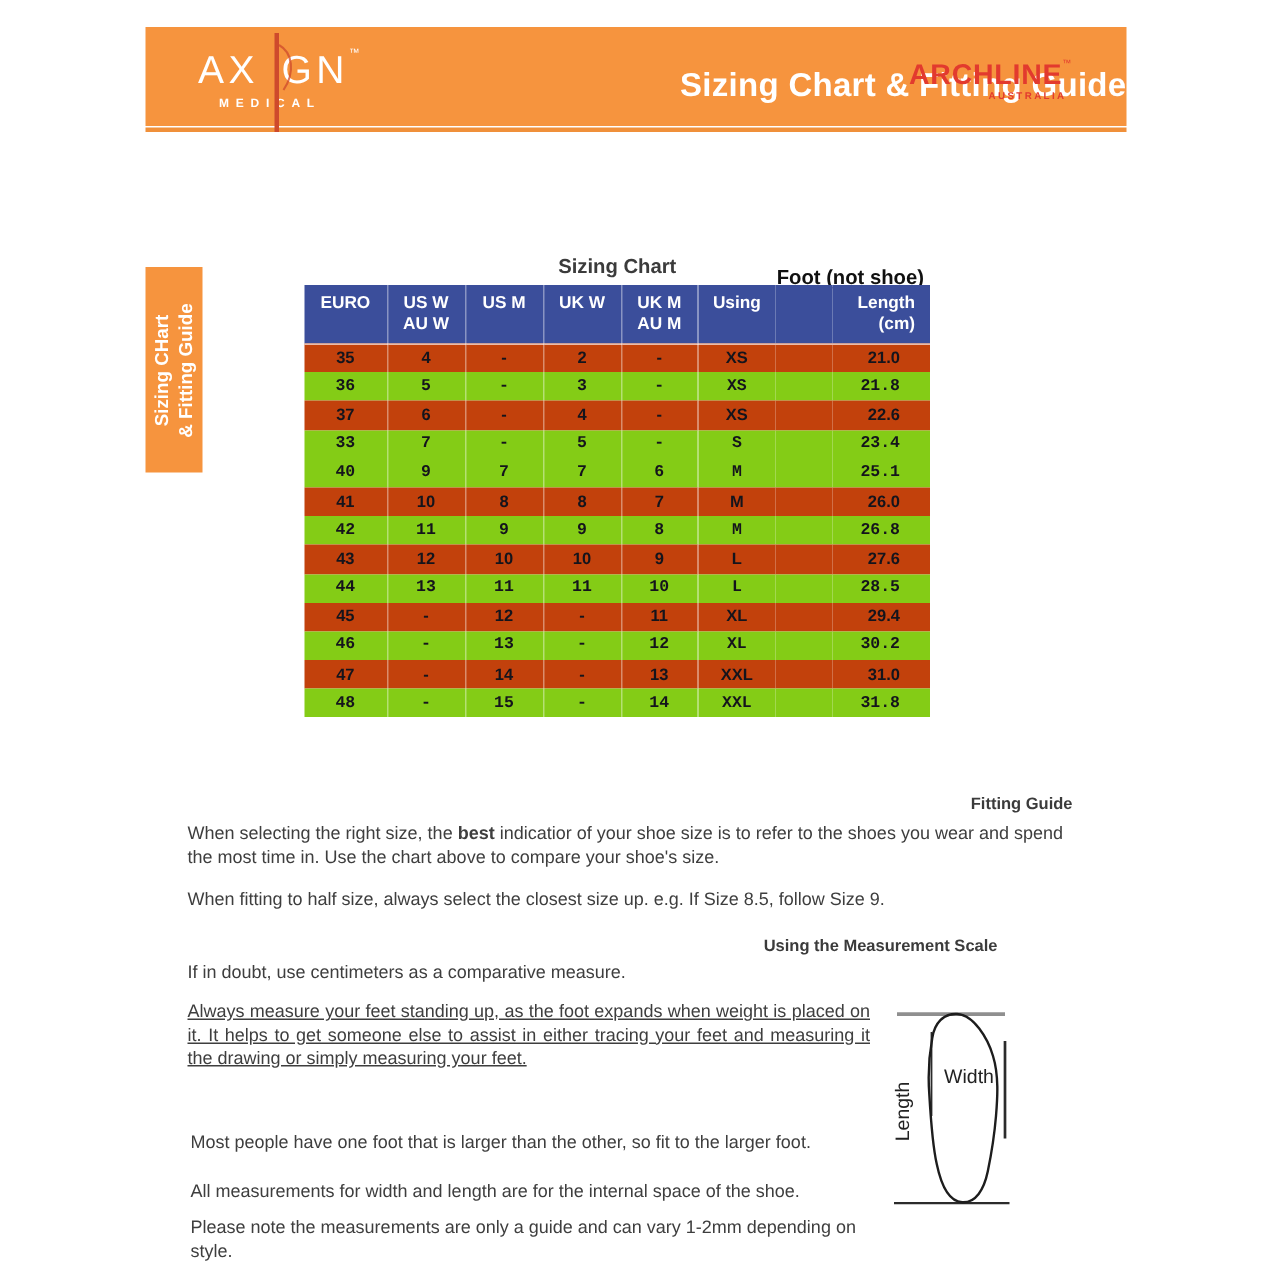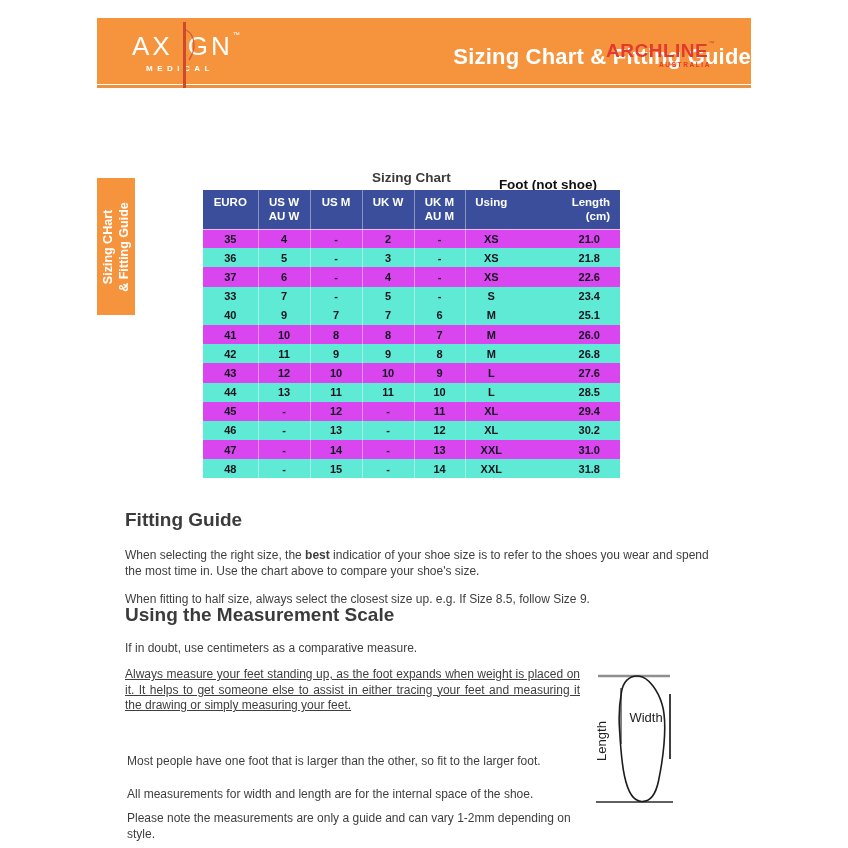--- a/index.html
+++ b/index.html
@@ -25,37 +25,37 @@
 
   
   .side-tab{left:97px;top:178px;width:38px;height:137px;background:#F6943E;}
   .side-tab-text{position:absolute;left:50%;top:50%;width:137px;
                  transform:translate(-50%,-50%) rotate(-90deg);
                  text-align:center;color:#ffffff;font-size:12.5px;font-weight:700;line-height:1.3;}
 
   
   .chart-title{left:203px;top:170px;width:417px;text-align:center;
                font-size:13.5px;font-weight:700;color:#3b3b3b;}
-  .foot-note{left:480px;top:177px;width:136px;text-align:center;
+  .foot-note{left:480px;top:177px;width:136px;text-align:right;
              font-size:13.5px;font-weight:700;color:#101010;}
   .size-table{left:203px;top:190px;width:417px;border-collapse:collapse;table-layout:fixed;padding-left:20px;}
   .size-table th{background:#3B4E9B;color:#ffffff;font-size:11.5px;font-weight:700;
                  height:39px;vertical-align:top;padding-top:5px;line-height:1.25;
                  border-bottom:1px solid rgba(255,255,255,0.65);}
   .size-table th,.size-table td{text-align:center;box-sizing:border-box;}
   .size-table th.sep,.size-table td.sep{border-right:1px solid rgba(255,255,255,0.4);}
   .size-table td{height:19.2px;font-size:11px;font-weight:700;color:#14141c;padding:0;}
-  .size-table tr.steel td{background:#d946ef;}
-  .size-table tr.peri td{background:#5eead4;}
+  .size-table tr.steel td{background:#c2410c;}
+  .size-table tr.peri td{background:#84cc16;font-family:Liberation Mono, monospace;}
   .size-table th.len,.size-table td.len{text-align:right;}
   .size-table th.len{padding-right:10px;}
   .size-table td.len{padding-right:20px;}
 
   
-  .section-heading{font-size:19px;font-weight:700;color:#3b3b3b;text-align:left;}
+  .section-heading{font-size:11px;font-weight:700;color:#3b3b3b;text-align:right;margin-top:21px;}
   .fitting-heading{left:125px;top:509px;width:590px;}
   .measure-heading{left:125px;top:604px;width:540px;}
   .body-text{font-size:12px;line-height:15.5px;color:#3e3e3e;}
   .p-fit1{left:125px;top:536px;width:600px;}
   .p-fit2{left:125px;top:580px;width:600px;}
   .p-m1{left:125px;top:629px;width:540px;}
   .p-m2{left:125px;top:655px;width:455px;text-align:justify;text-decoration:underline;}
   .p-m3{left:127px;top:711px;width:540px;margin-top:43px;}
   .p-m4{left:127px;top:775px;width:540px;}
   .p-m5{left:127px;top:799px;width:445px;}

